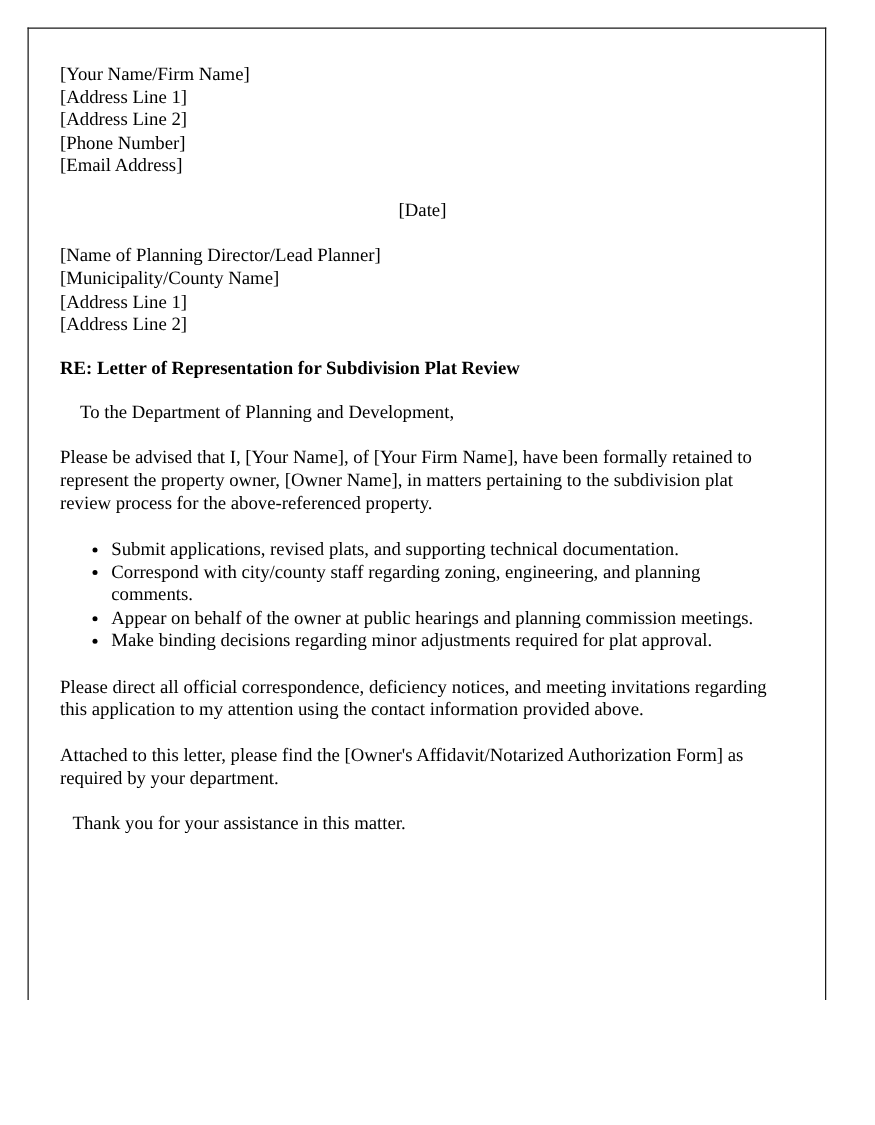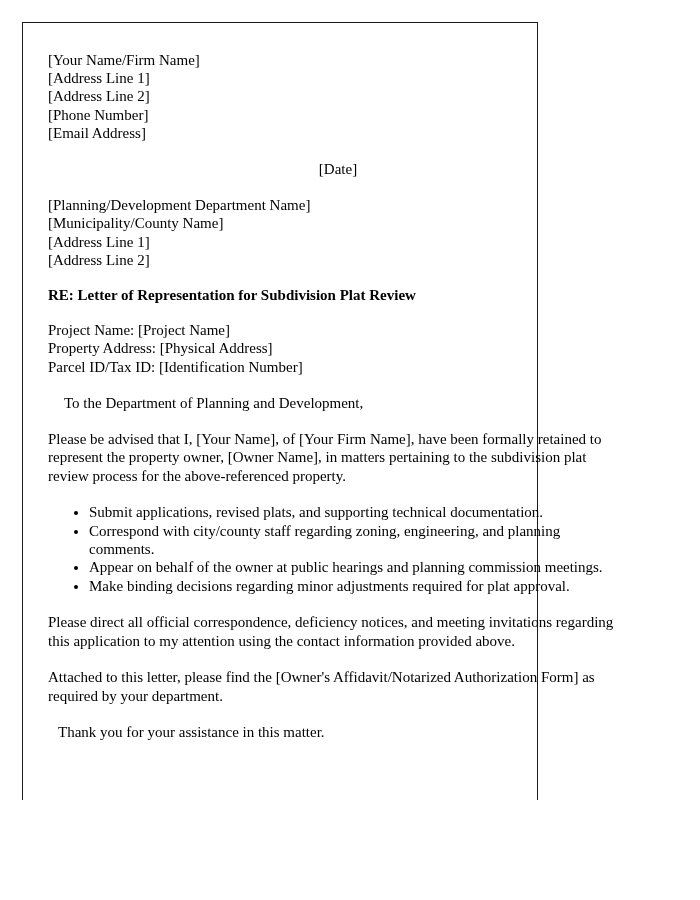--- a/index.html
+++ b/index.html
@@ -14,21 +14,21 @@
     font-family: "Liberation Serif", "DejaVu Serif", serif;
     color: #000000;
     overflow: hidden;
   }
 
   
   .page-frame {
     position: absolute;
     left: 22px;
     top: 22px;
-    width: 516px;
+    width: 639px;
     height: 778px;
     border-top: 1.4px solid #1a1a1a;
     border-left: 1.4px solid #1a1a1a;
     border-right: 1.4px solid #1a1a1a;
     border-bottom: none;
     box-sizing: border-box;
     background: #ffffff;
   }
 
   .letter-body {
@@ -108,33 +108,28 @@
       <span class="addr-line">[Address Line 2]</span>
       <span class="addr-line">[Phone Number]</span>
       <span class="addr-line">[Email Address]</span>
     </div>
 
     <div class="date-block">
       <span class="addr-line">[Date]</span>
     </div>
 
     <div class="recipient-block">
-      <span class="addr-line">[Planning/Development Department Name]</span>
+      <span class="addr-line">[Name of Planning Director/Lead Planner]</span>
       <span class="addr-line">[Municipality/County Name]</span>
       <span class="addr-line">[Address Line 1]</span>
       <span class="addr-line">[Address Line 2]</span>
     </div>
 
     <div class="subject-line">RE: Letter of Representation for Subdivision Plat Review</div>
 
-    <div class="project-block">
-      <span class="addr-line">Project Name: [Project Name]</span>
-      <span class="addr-line">Property Address: [Physical Address]</span>
-      <span class="addr-line">Parcel ID/Tax ID: [Identification Number]</span>
-    </div>
 
     <div class="salutation">To the Department of Planning and Development,</div>
 
     <div class="para">Please be advised that I, [Your Name], of [Your Firm Name], have been formally retained to represent the property owner, [Owner Name], in matters pertaining to the subdivision plat review process for the above-referenced property.</div>
 
 
     <ul class="auth-list">
       <li>Submit applications, revised plats, and supporting technical documentation.</li>
       <li>Correspond with city/county staff regarding zoning, engineering, and planning comments.</li>
       <li>Appear on behalf of the owner at public hearings and planning commission meetings.</li>

